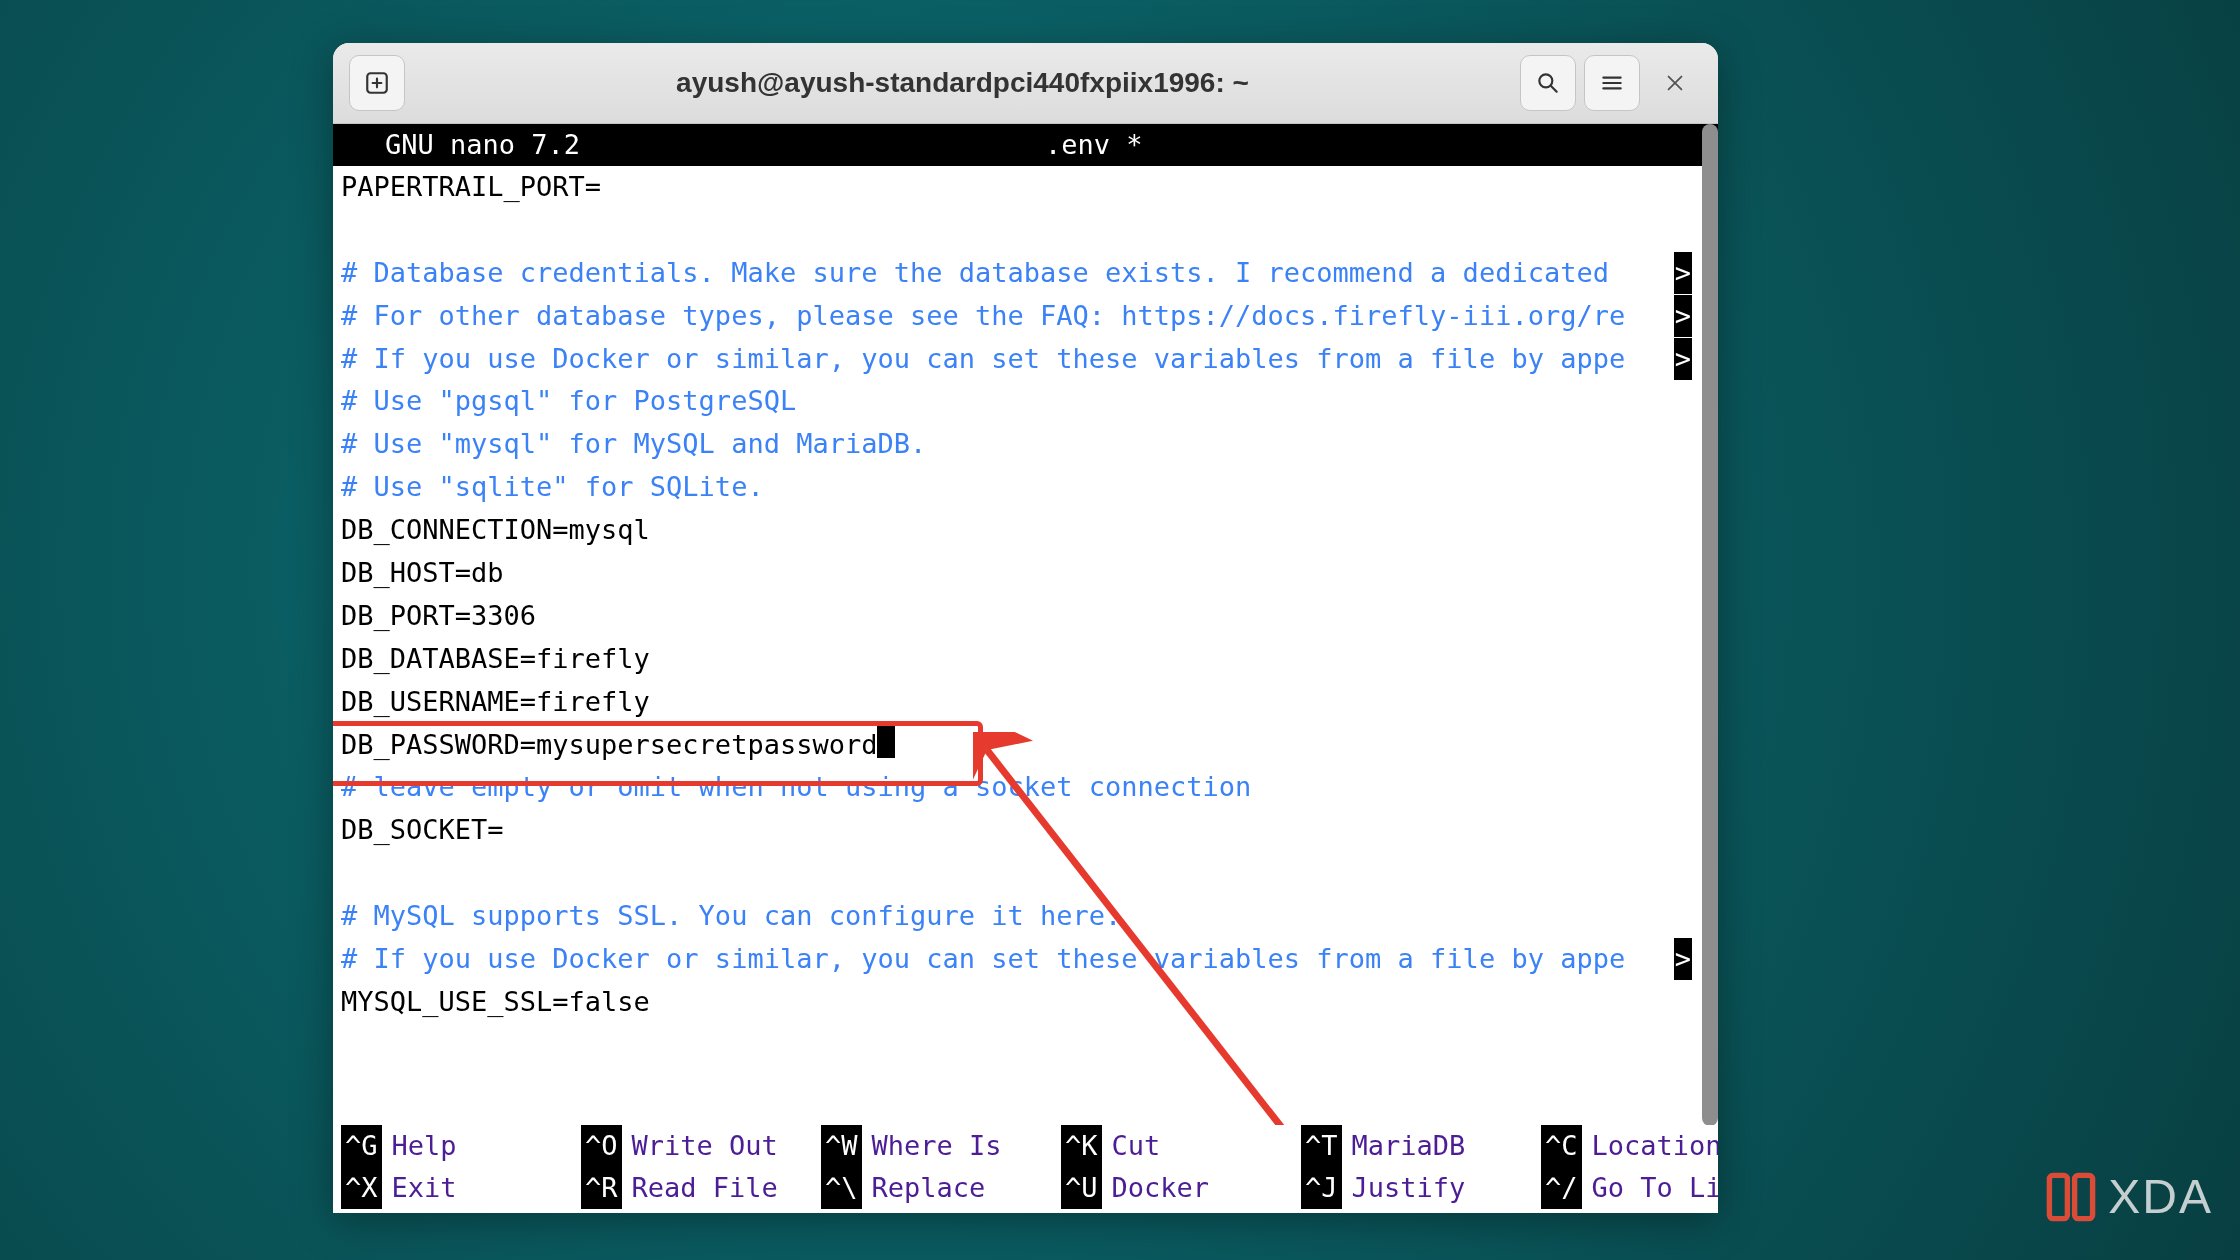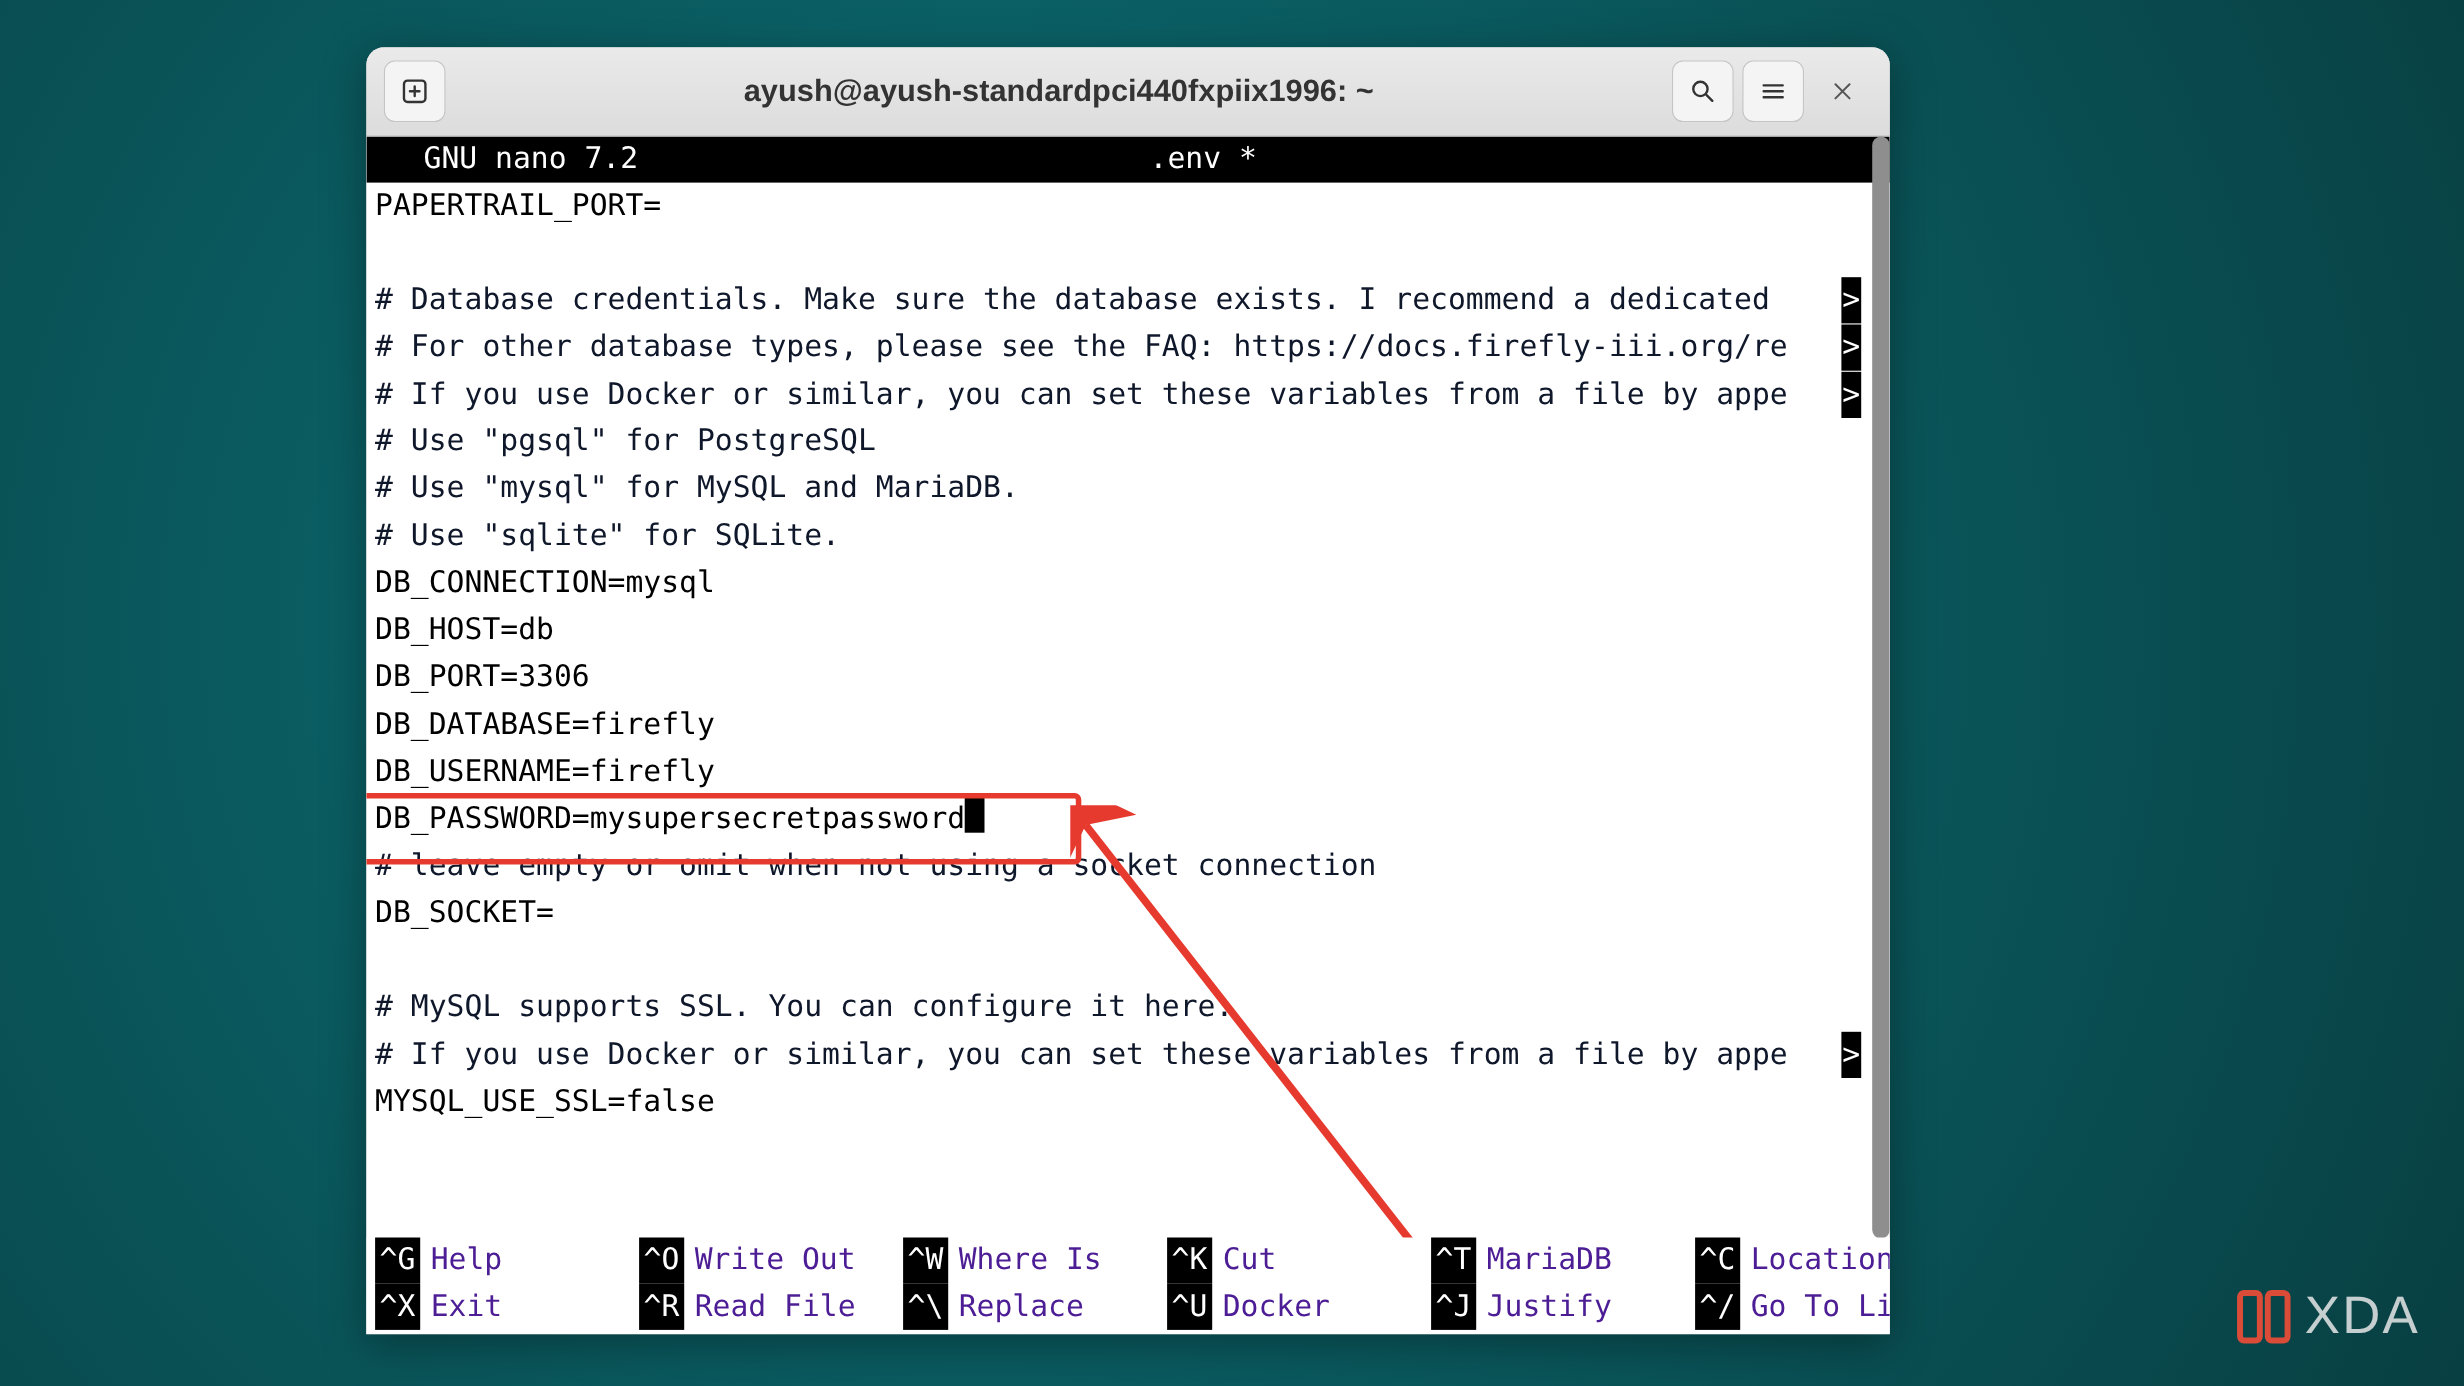--- a/index.html
+++ b/index.html
@@ -88,21 +88,21 @@
     padding: 0 24px;
   }
   .nano-header .hleft { width: 660px; margin-left: 28px; }
   .nano-header .hcenter { }
   .editor {
     padding: 0 8px 0 8px;
     white-space: pre;
     position: relative;
   }
   .line { height: 42.9px; }
-  .comment { color: #0f172a; }
+  .comment { color: #3b82f6; }
   .plain { color: #000; margin-top: 28px; }
   .cursor {
     display: inline-block;
     width: 18px;
     height: 32px;
     background: #000;
     vertical-align: -4px;
   }
   .overflow-marker {
     float: right;
@@ -149,21 +149,21 @@
     pointer-events: none;
   }
   .arrow-svg {
     position: absolute;
     pointer-events: none;
   }
 
   
   .xda-logo {
     position: absolute;
-    right: 40px;
+    right: 27px;
     bottom: 36px;
     display: flex;
     align-items: center;
     gap: 10px;
     opacity: 0.85;
   }
   .xda-mark {
     width: 54px;
     height: 54px;
   }

